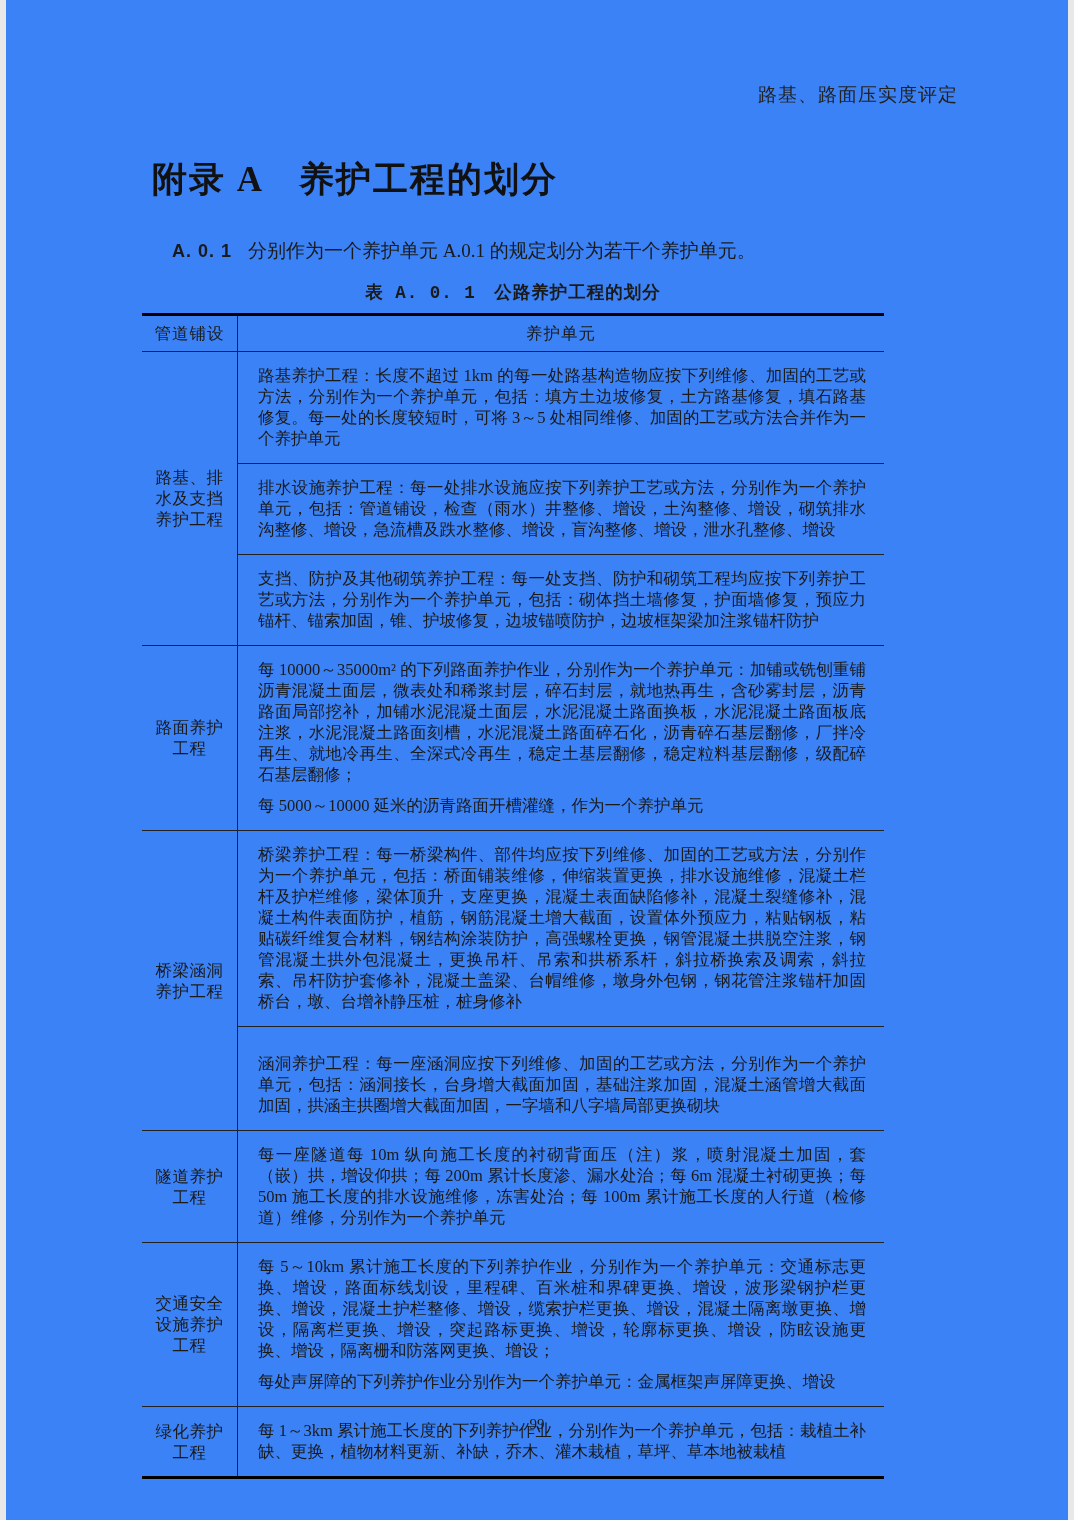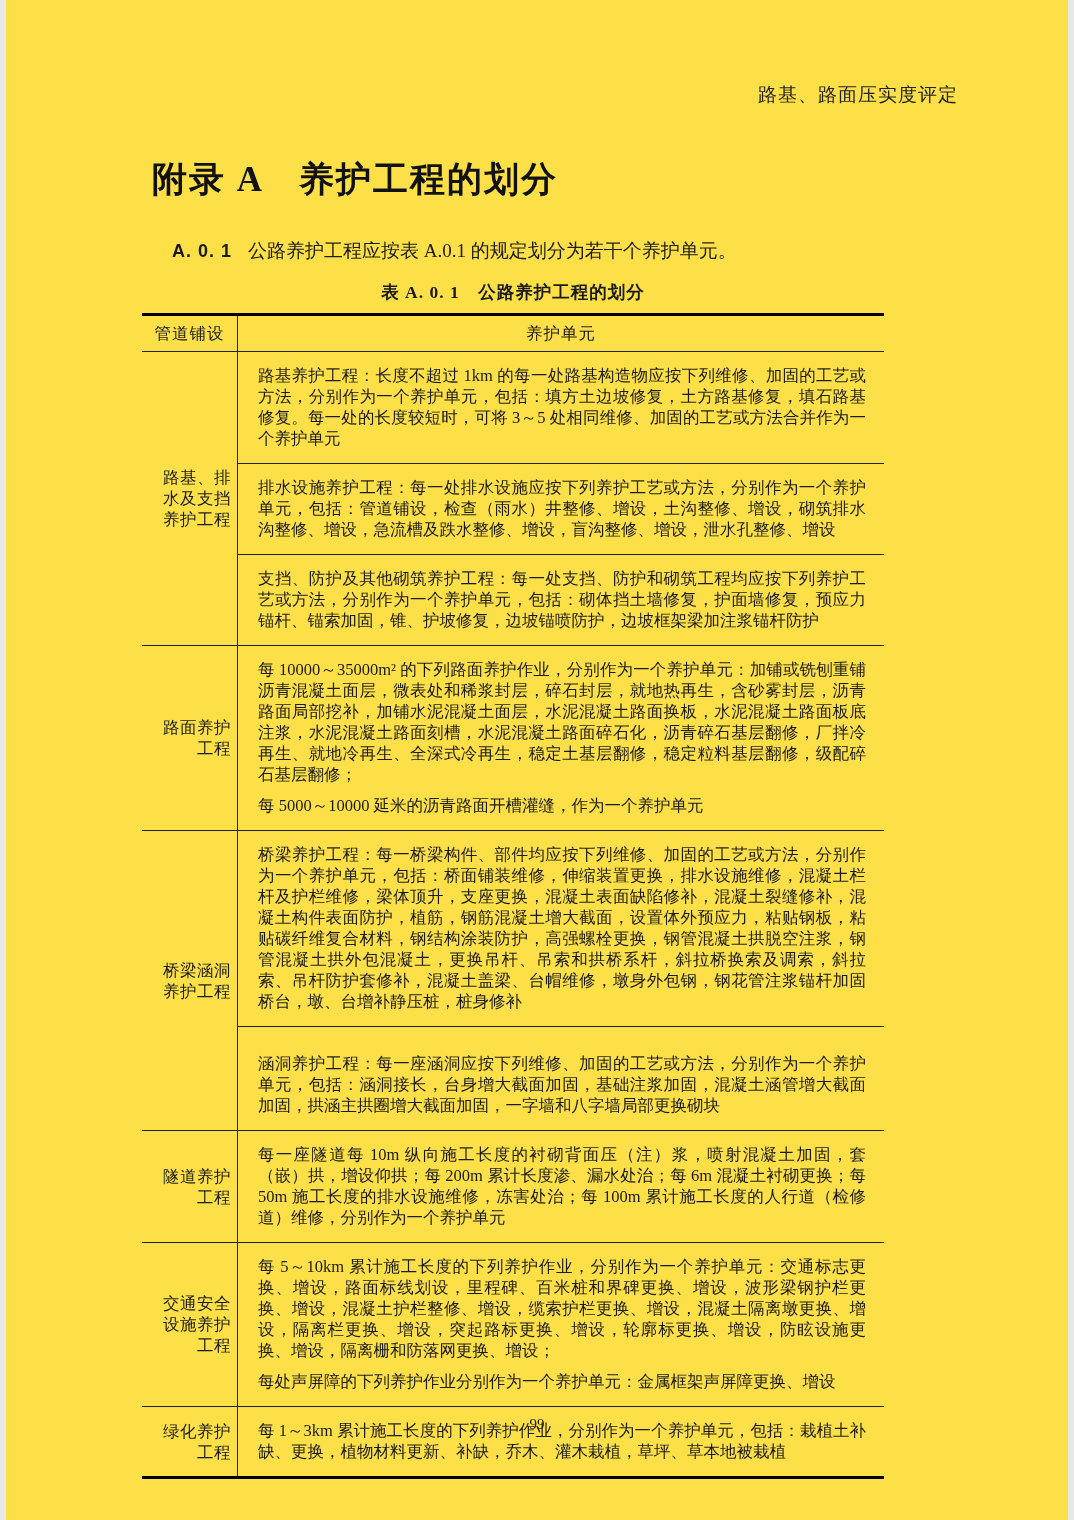--- a/index.html
+++ b/index.html
@@ -1,21 +1,21 @@
 <!DOCTYPE html>
 <html><head>
 <meta charset="utf-8">
 <style>
   html, body { margin: 0; padding: 0; background: #e8e8e8; }
   .page {
     position: relative;
     width: 1062px;
     height: 1520px;
     margin: 0 auto;
-    background: #fde047;
+    background: #3b82f6;
     color: #1a1a1a;
     font-family: "Liberation Serif", "DejaVu Serif", serif;
     overflow: hidden;
   }
   .running-header {
     position: absolute;
     top: 82px;
     right: 110px;
     font-size: 19px;
     letter-spacing: 1px;
@@ -47,21 +47,21 @@
     letter-spacing: 1px;
   }
   .table-block {
     position: absolute;
     top: 280px;
     left: 136px;
     width: 742px;
   }
   .caption {
     text-align: center;
-    font-family: Liberation Serif, serif;
+    font-family: Liberation Mono, monospace;
     font-weight: bold;
     font-size: 17.5px;
     margin-bottom: 9px;
     letter-spacing: 1px;
   }
   table.maint {
     width: 742px;
     border-collapse: collapse;
     table-layout: fixed;
     border-top: 3px solid #000;
@@ -71,21 +71,21 @@
   }
   table.maint th {
     font-weight: normal;
     padding: 7px 4px;
     border-bottom: 1.5px solid #222;
     letter-spacing: 1px;
   }
   th.col1 { width: 87px; border-right: 1.5px solid #222; }
   td.label-cell {
     border-right: 1.5px solid #222;
-    text-align: right;
+    text-align: center;
     vertical-align: middle;
     padding: 2px 6px;
     letter-spacing: 0.5px;
   }
   td.content-cell {
     padding: 3px 8px 4px 10px;
     text-align: justify;
     vertical-align: top;
   }
   td.group-start, td.sub-start { border-top: 1.5px solid #222; }
@@ -108,21 +108,21 @@
 </head>
 <body>
 
 <div class="page">
 
   <div class="running-header">路基、路面压实度评定</div>
 
   <h1 class="title">附录 A　养护工程的划分</h1>
 
   <p class="clause">
-    <span class="clause-num">A. 0. 1</span><span>公路养护工程应按表 A.0.1 的规定划分为若干个养护单元。</span>
+    <span class="clause-num">A. 0. 1</span><span>分别作为一个养护单元 A.0.1 的规定划分为若干个养护单元。</span>
   </p>
 
   <div class="table-block">
     <div class="caption">表 A. 0. 1　公路养护工程的划分</div>
 
     <table class="maint">
       <thead>
         <tr>
           <th class="col1">管道铺设</th>
           <th>养护单元</th>

